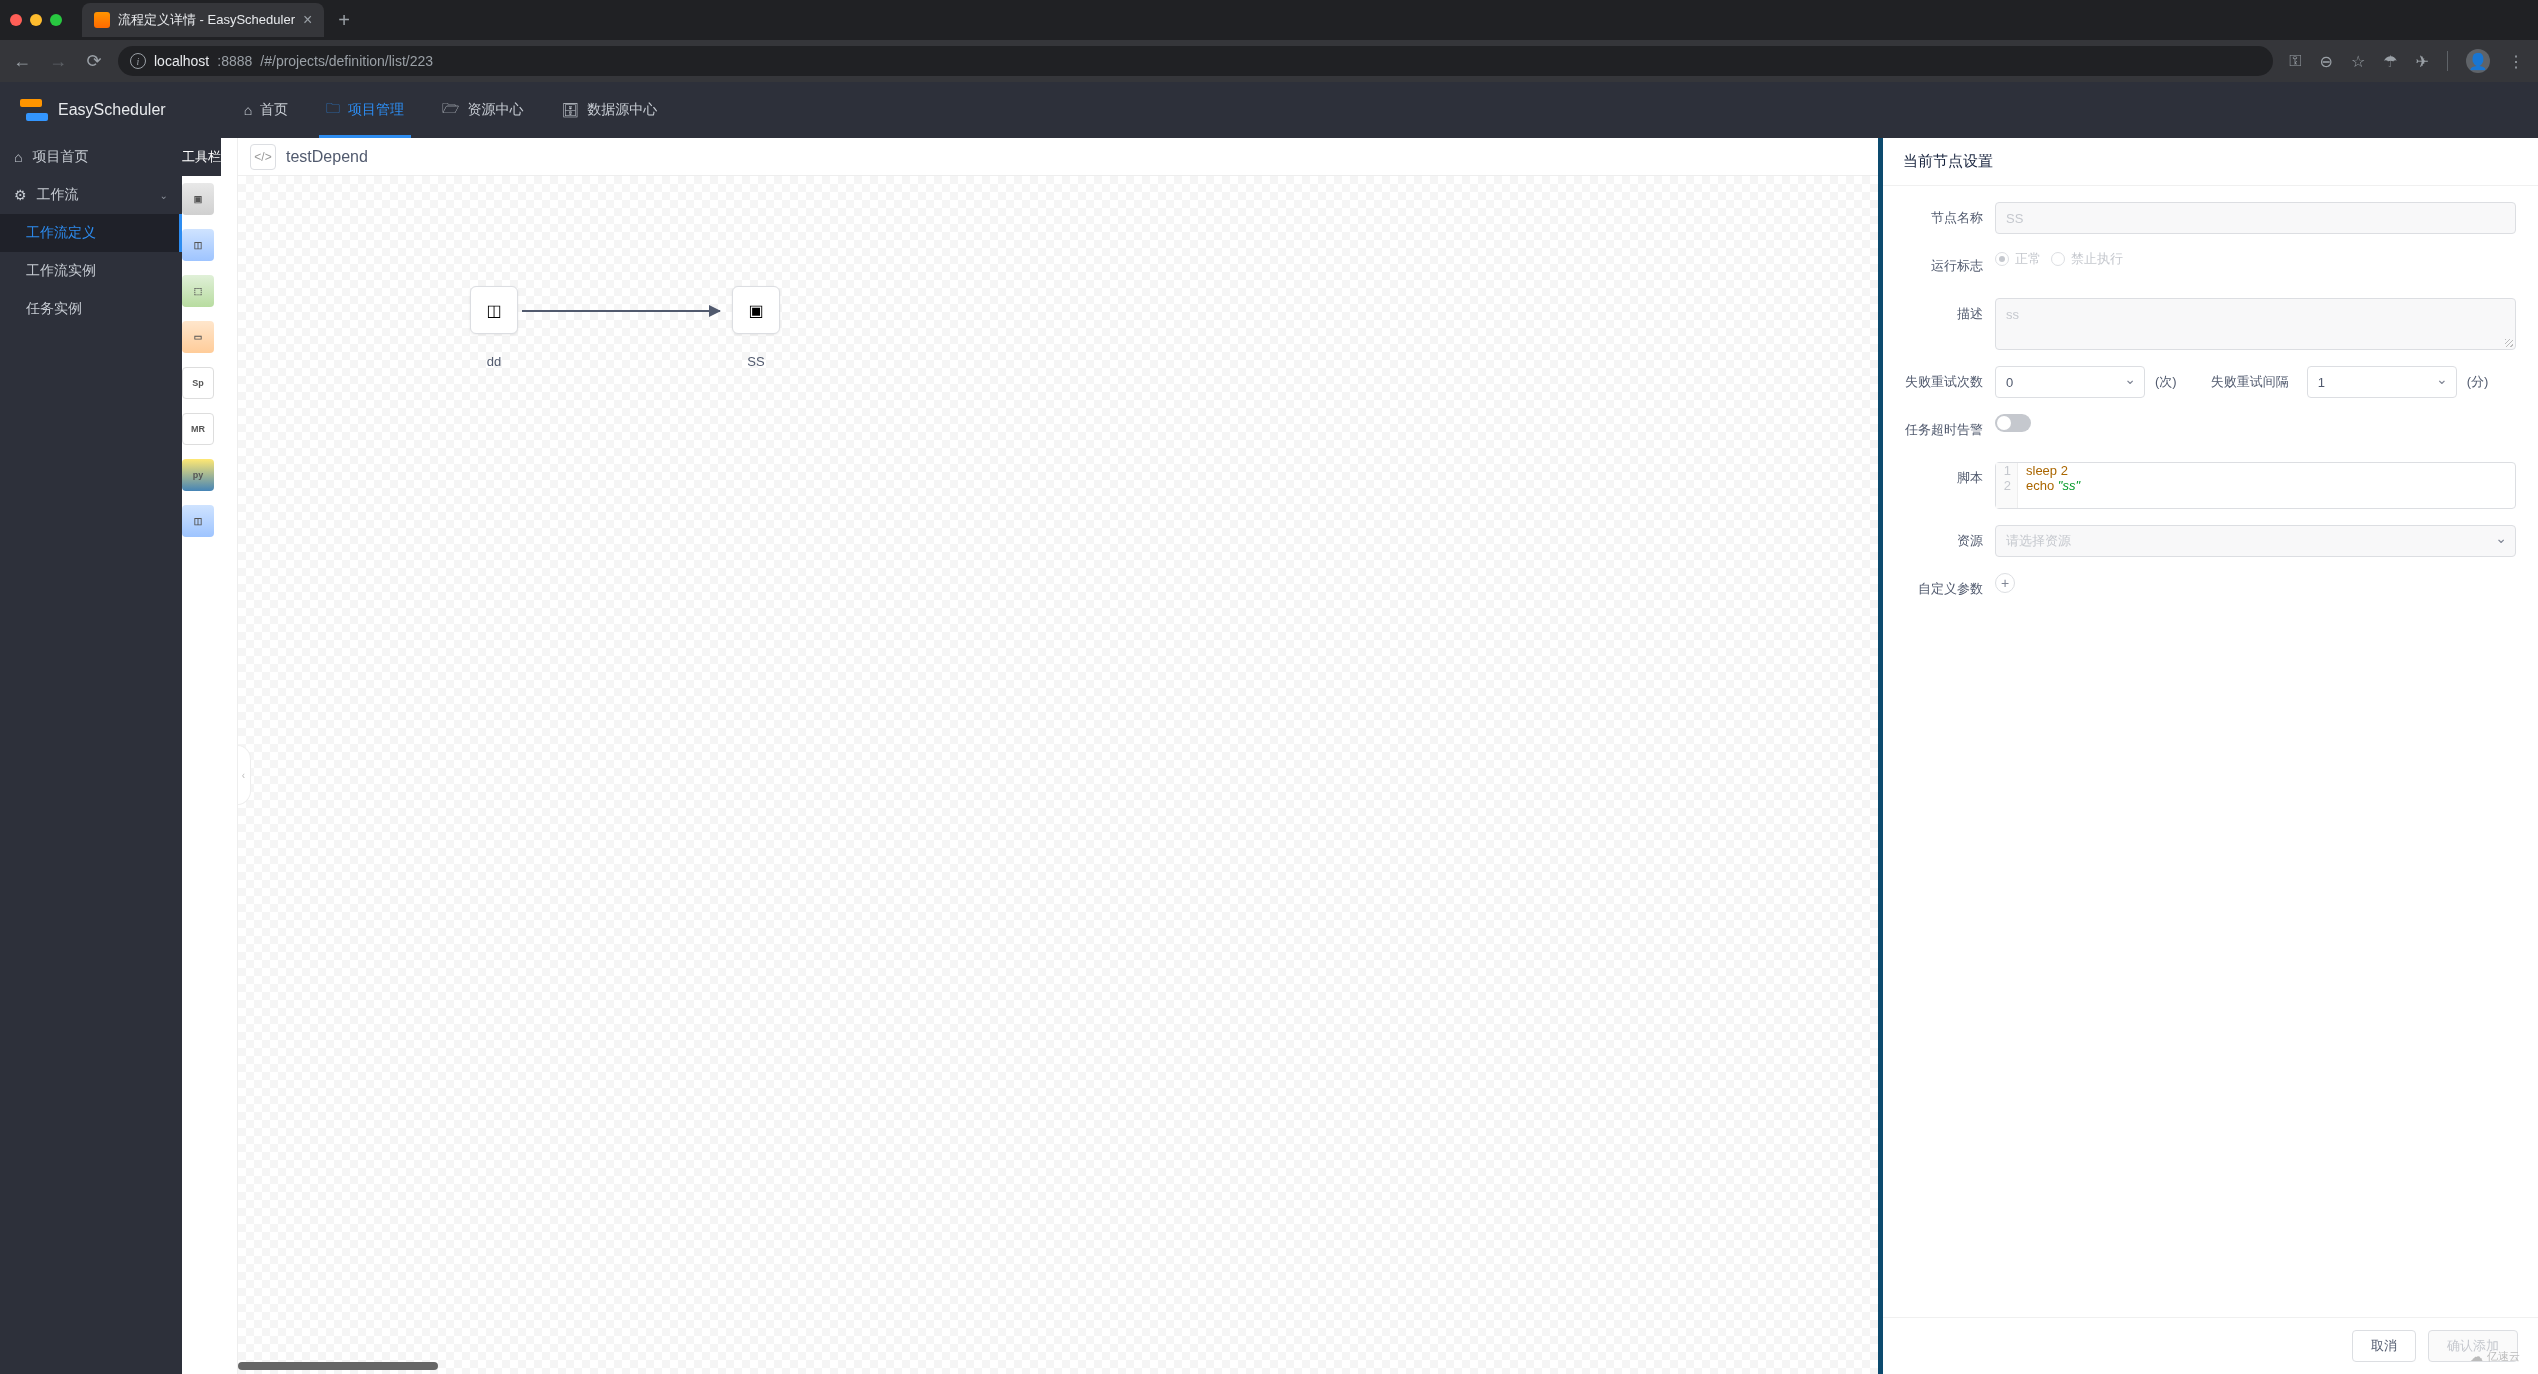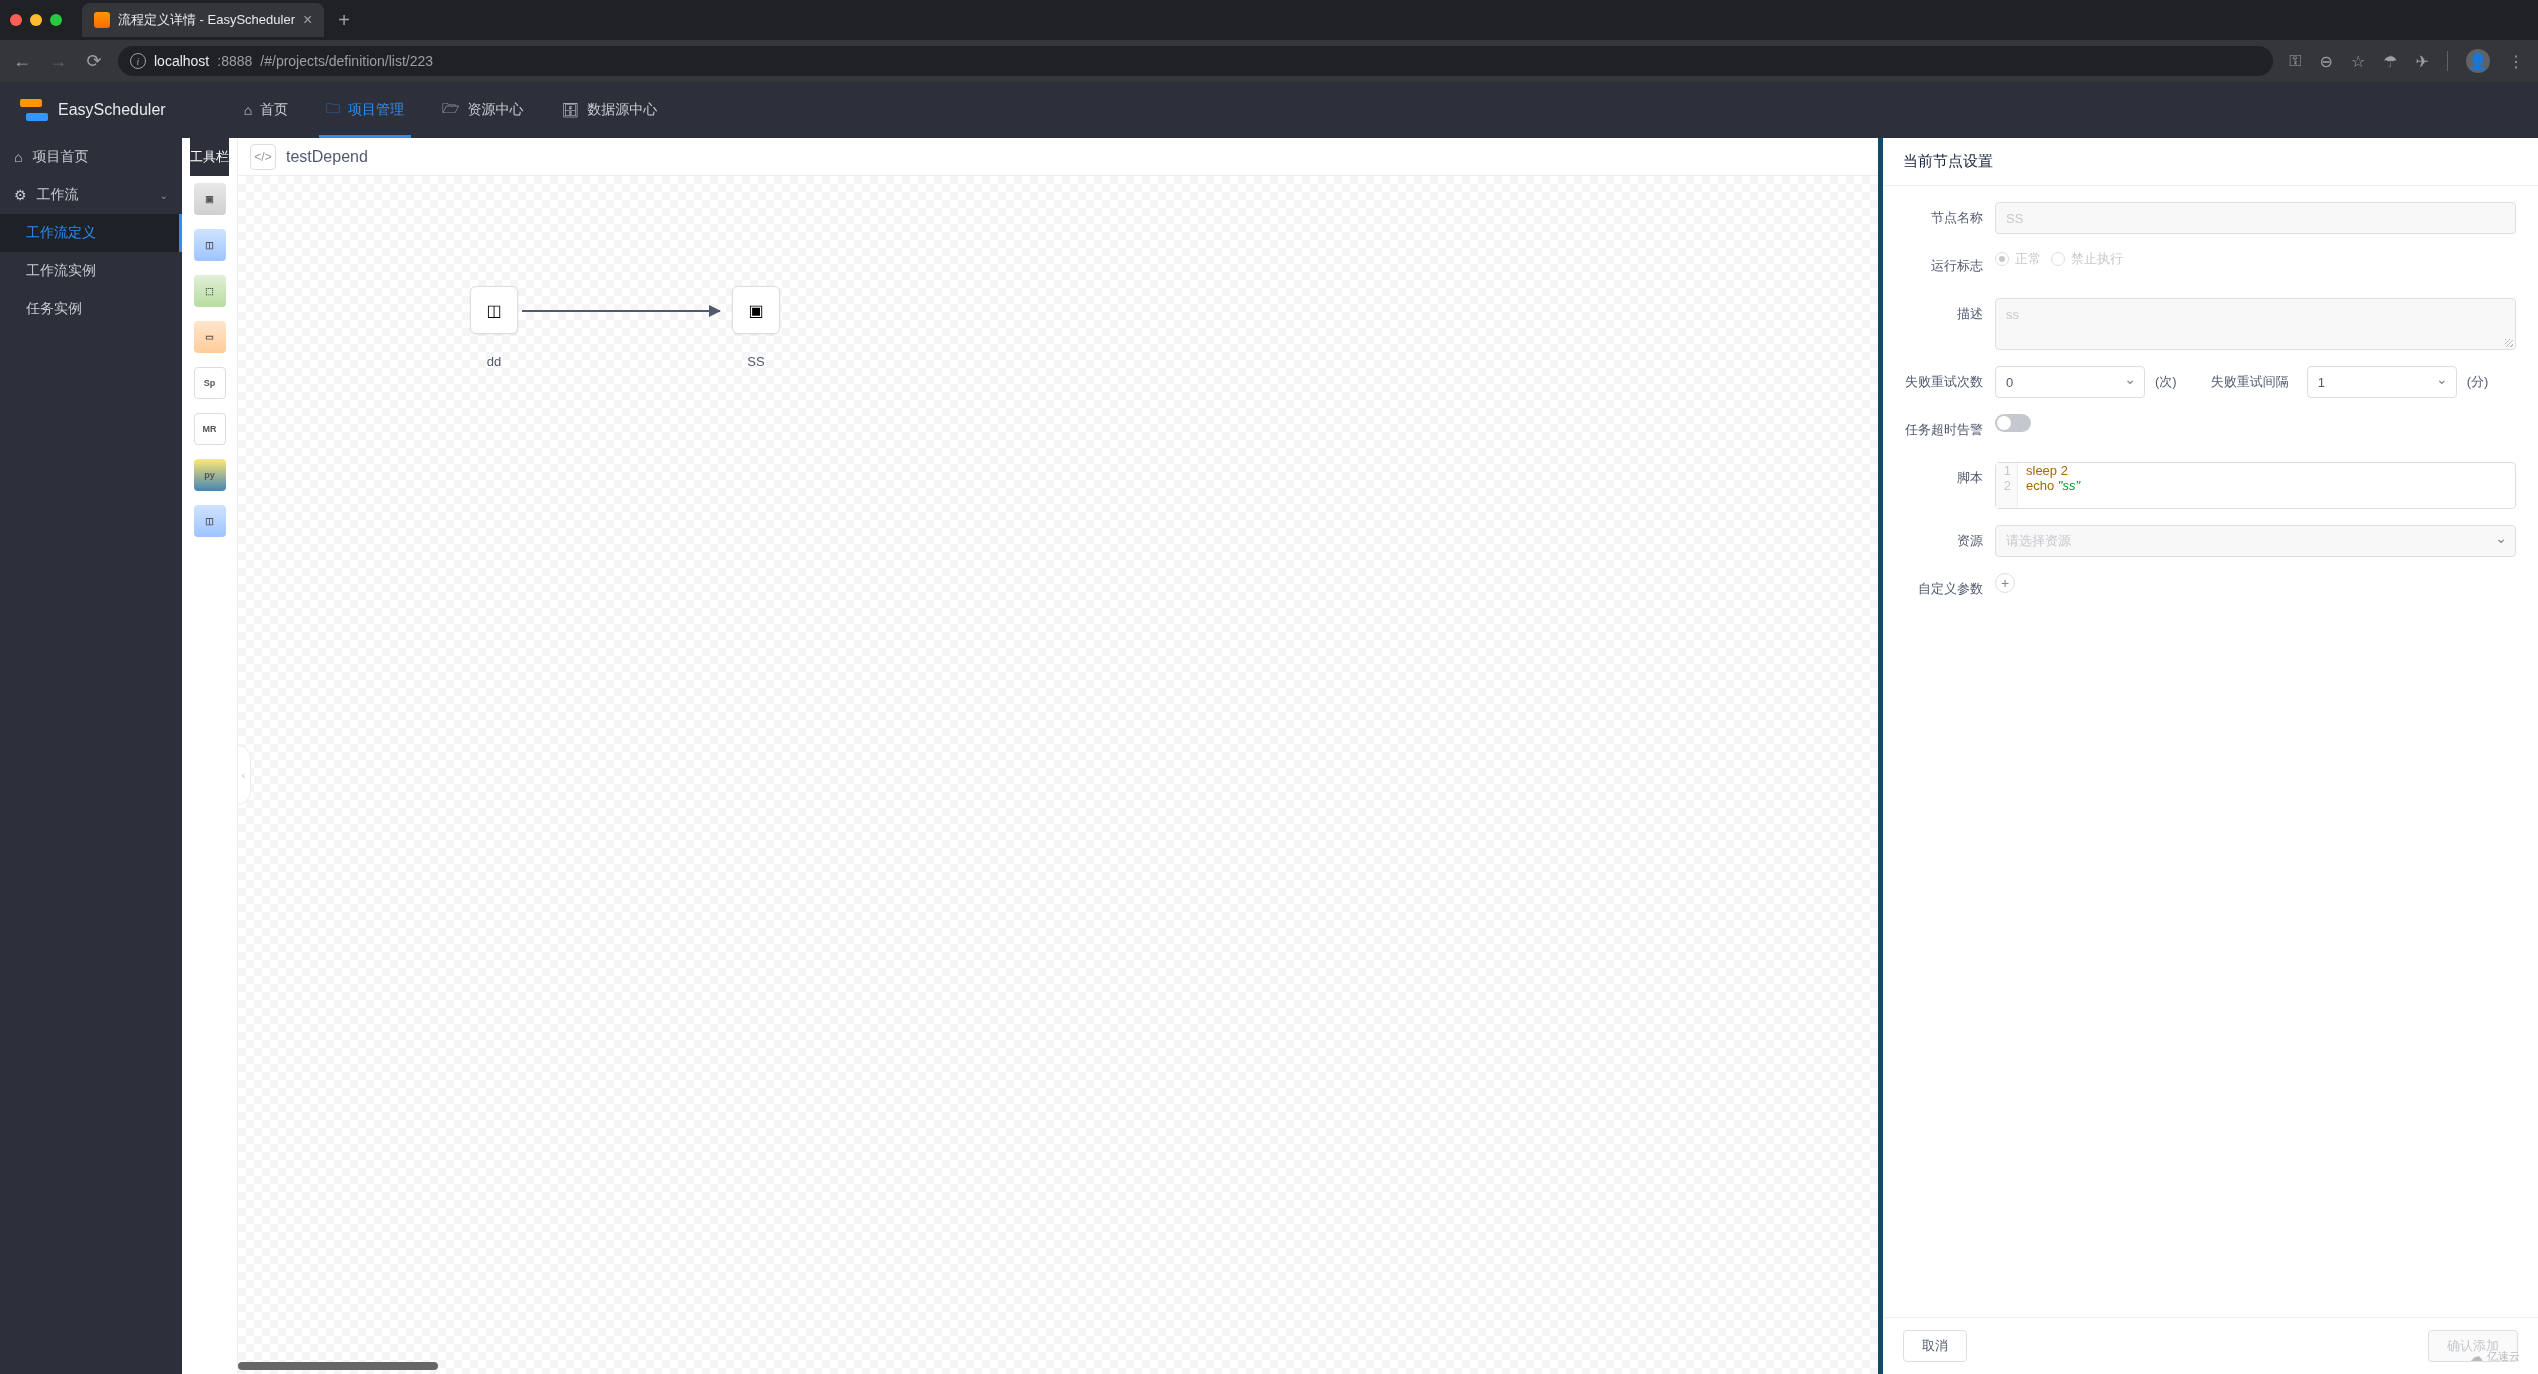--- a/index.html
+++ b/index.html
@@ -44,21 +44,21 @@
 .app-body { display: flex; height: calc(100% - 138px); }
 .sidebar { width: 182px; background: #2d303a; color: #c8cdd4; font-size: 14px; }
 .side-item { display: flex; align-items: center; gap: 10px; padding: 10px 14px; cursor: pointer; position: relative; }
 .side-item.indent { padding-left: 26px; }
 .side-item.selected { background: #1f2129; color: #2d8cf0; }
 .side-item.selected::after { content: ""; position: absolute; right: 0; top: 0; bottom: 0; width: 3px; background: #2d8cf0; }
 .side-chevron { margin-left: auto; font-size: 10px; color: #8a8f99; }
 
 
 .main { flex: 1; background: #fff; display: flex; position: relative; }
-.toolbar-col { width: 56px; background: #fff; display: flex; flex-direction: column; align-items: center; border-right: 1px solid #eee; }
+.toolbar-col { width: 56px; background: #fff; display: flex; flex-direction: column; align-items: flex-start; border-right: 1px solid #eee; }
 .toolbar-title { background: #2d303a; color: #fff; height: 38px; display: flex; align-items: center; justify-content: center; font-size: 13px; }
 .tool-icon { height: 46px; display: flex; align-items: center; justify-content: center; cursor: grab; }
 .tool-icon-box { width: 32px; height: 32px; border-radius: 4px; background: #f3f3f3; display: flex; align-items: center; justify-content: center; font-size: 9px; color: #555; font-weight: bold; }
 .tool-shell { background: linear-gradient(#e8e8e8,#d0d0d0); }
 .tool-sub { background: linear-gradient(#cfe3ff,#9ec4ff); }
 .tool-proc { background: linear-gradient(#e0f0d8,#b8dca0); }
 .tool-sql { background: linear-gradient(#ffe6cc,#ffcc99); }
 .tool-spark { background: #fff; border:1px solid #ddd; }
 .tool-mr { background: #fff; border:1px solid #ddd; }
 .tool-py { background: linear-gradient(#ffe873,#4584b6); }
@@ -107,21 +107,21 @@
 .switch::after { content: ""; width: 14px; height: 14px; background: #fff; border-radius: 50%; position: absolute; top: 2px; left: 2px; }
 .unit { color: #515a6e; }
 .code-editor { border: 1px solid #dcdee2; border-radius: 4px; background: #fff; font-family: Consolas, Monaco, monospace; font-size: 13px; width: 100%; }
 .code-line { display: flex; }
 .gutter { width: 22px; text-align: right; padding-right: 6px; color: #c5c8ce; border-right: 1px solid #eee; background: #fafafa; user-select: none; }
 .code { padding: 0 8px; }
 .kw { color: #aa6600; }
 .str { color: #009926; font-style: italic; }
 .add-param { width: 20px; height: 20px; border: 1px solid #dcdee2; border-radius: 50%; display: inline-flex; align-items: center; justify-content: center; color: #808695; cursor: pointer; font-size: 14px; }
 
-.rp-footer { padding: 12px 20px; display: flex; justify-content: space-between; gap: 12px; border-top: 1px solid #f0f0f0; }
+.rp-footer { padding: 12px 20px; display: flex; justify-content: flex-end; gap: 12px; border-top: 1px solid #f0f0f0; }
 .btn { height: 32px; padding: 0 18px; border-radius: 4px; font-size: 13px; cursor: pointer; display: inline-flex; align-items: center; }
 .btn-default { border: 1px solid #dcdee2; background: #fff; color: #515a6e; }
 .btn-ghost { border: 1px solid #dcdee2; background: #fafafa; color: #c5c8ce; }
 
 .watermark { position: absolute; right: 18px; bottom: 10px; font-size: 11px; color: #bbb; display:flex; align-items:center; gap:4px; pointer-events:none; }
 .watermark .wm-icon{font-size:13px;}
 </style>
 </head>
 <body>
 

